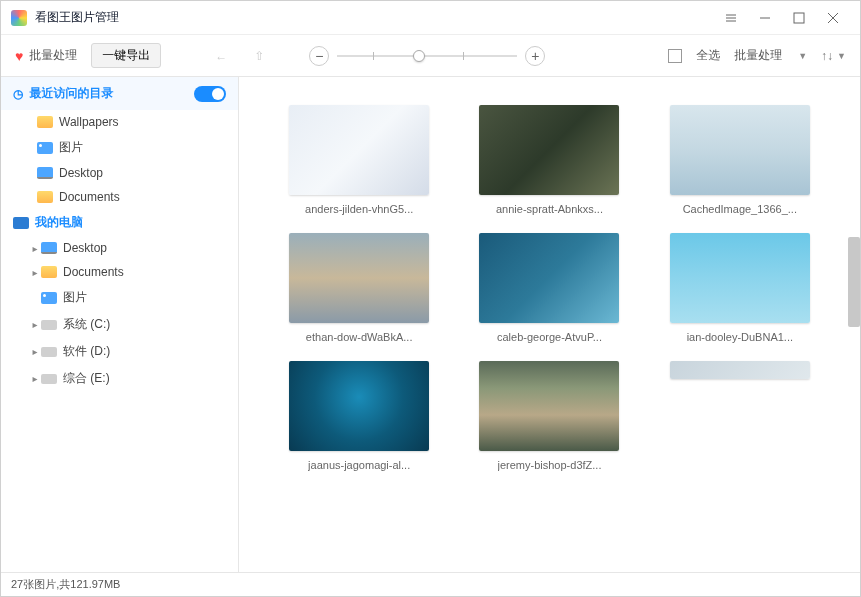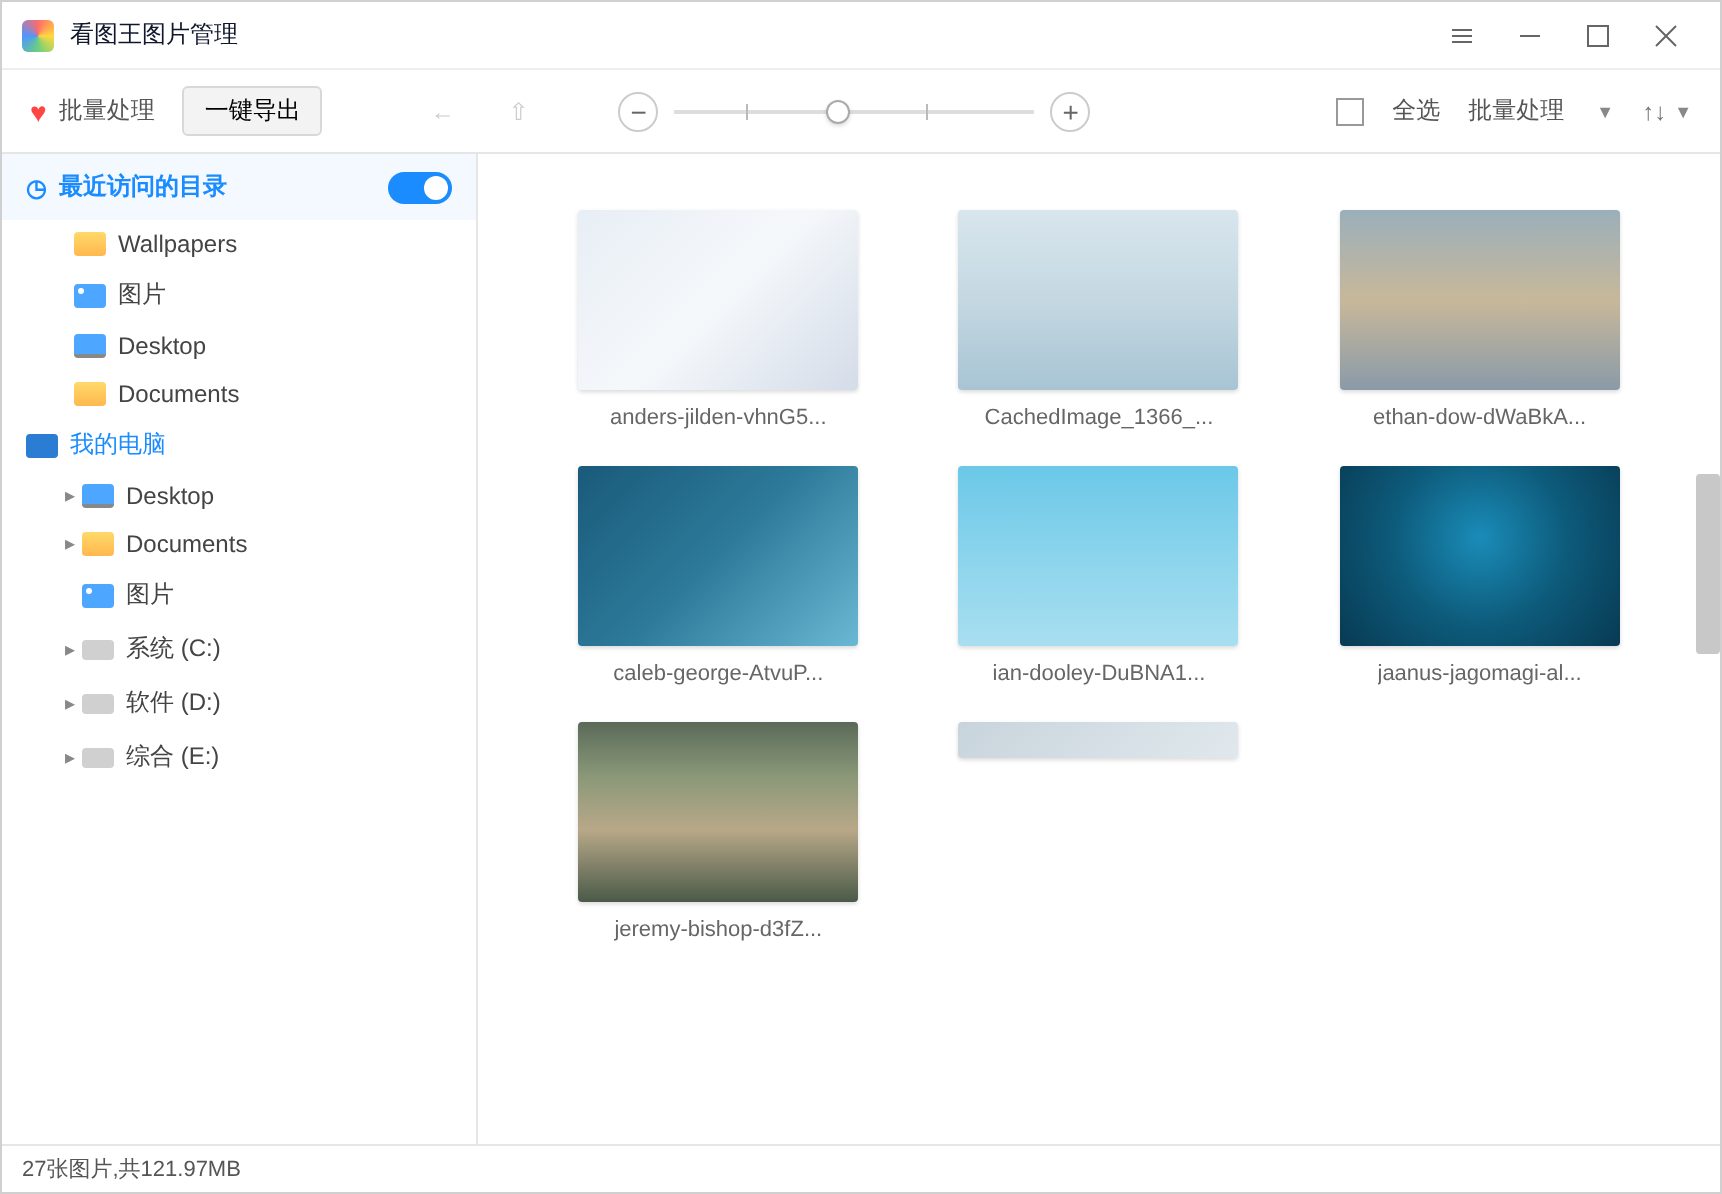--- a/index.html
+++ b/index.html
@@ -24,21 +24,21 @@
 .checkbox { width: 14px; height: 14px; border: 1px solid #999; display: inline-block; }
 .batch { display: flex; align-items: center; gap: 16px; cursor: pointer; }
 .sort-icon { display: flex; align-items: center; gap: 4px; cursor: pointer; color: #777; }
 .body { flex: 1; display: flex; overflow: hidden; }
 .sidebar { width: 238px; border-right: 1px solid #e6e6e6; overflow-y: auto; font-size: 12px; }
 .section-header { display: flex; align-items: center; padding: 8px 12px; color: #1a8cff; font-weight: bold; background: #f4f9ff; }
 .section-header .clock { margin-right: 6px; color: #1a8cff; }
 .section-header .toggle { margin-left: auto; width: 32px; height: 16px; background: #1a8cff; border-radius: 8px; position: relative; }
 .section-header .toggle::after { content: ''; position: absolute; right: 2px; top: 2px; width: 12px; height: 12px; background: #fff; border-radius: 50%; }
 .tree-item { display: flex; align-items: center; padding: 5px 12px 5px 36px; cursor: pointer; color: #444; }
-.tree-item.root { padding-left: 12px; font-weight: normal; color: #1a8cff; }
+.tree-item.root { padding-left: 12px; font-weight: bold; color: #1a8cff; }
 .tree-item.l2 { padding-left: 28px; }
 .tree-item.l2e { padding-left: 40px; }
 .tree-item .exp { width: 12px; color: #888; font-size: 10px; display: inline-flex; justify-content: center; }
 .tree-item .ico { width: 16px; height: 14px; margin-right: 6px; display: inline-flex; align-items: center; justify-content: center; }
 .folder-ico { background: linear-gradient(#ffd96b, #ffb84d); border-radius: 2px; width: 16px; height: 12px; }
 .img-ico { background: #4da6ff; width: 16px; height: 12px; border-radius: 2px; position: relative; }
 .img-ico::after { content: ''; position: absolute; left: 2px; top: 2px; width: 3px; height: 3px; background: #fff; border-radius: 50%; }
 .monitor-ico { width: 16px; height: 12px; background: #4da6ff; border-radius: 2px; border-bottom: 2px solid #888; }
 .drive-ico { width: 16px; height: 10px; background: #d0d0d0; border-radius: 2px; }
 .pc-ico { width: 16px; height: 12px; background: #2b7cd3; border-radius: 2px; }
@@ -206,20 +206,24 @@
         </div>
     </div>
 
     <div class="content">
       <div class="grid" id="grid">
           <div class="thumb-item">
             <div class="thumb t1"></div>
             <div class="cap">anders-jilden-vhnG5...</div>
           </div>
           <div class="thumb-item">
+            <div class="thumb t2"></div>
+            <div class="cap">annie-spratt-Abnkxs...</div>
+          </div>
+          <div class="thumb-item">
             <div class="thumb t4"></div>
             <div class="cap">CachedImage_1366_...</div>
           </div>
           <div class="thumb-item">
             <div class="thumb t6"></div>
             <div class="cap">ethan-dow-dWaBkA...</div>
           </div>
           <div class="thumb-item">
             <div class="thumb t5"></div>
             <div class="cap">caleb-george-AtvuP...</div>

